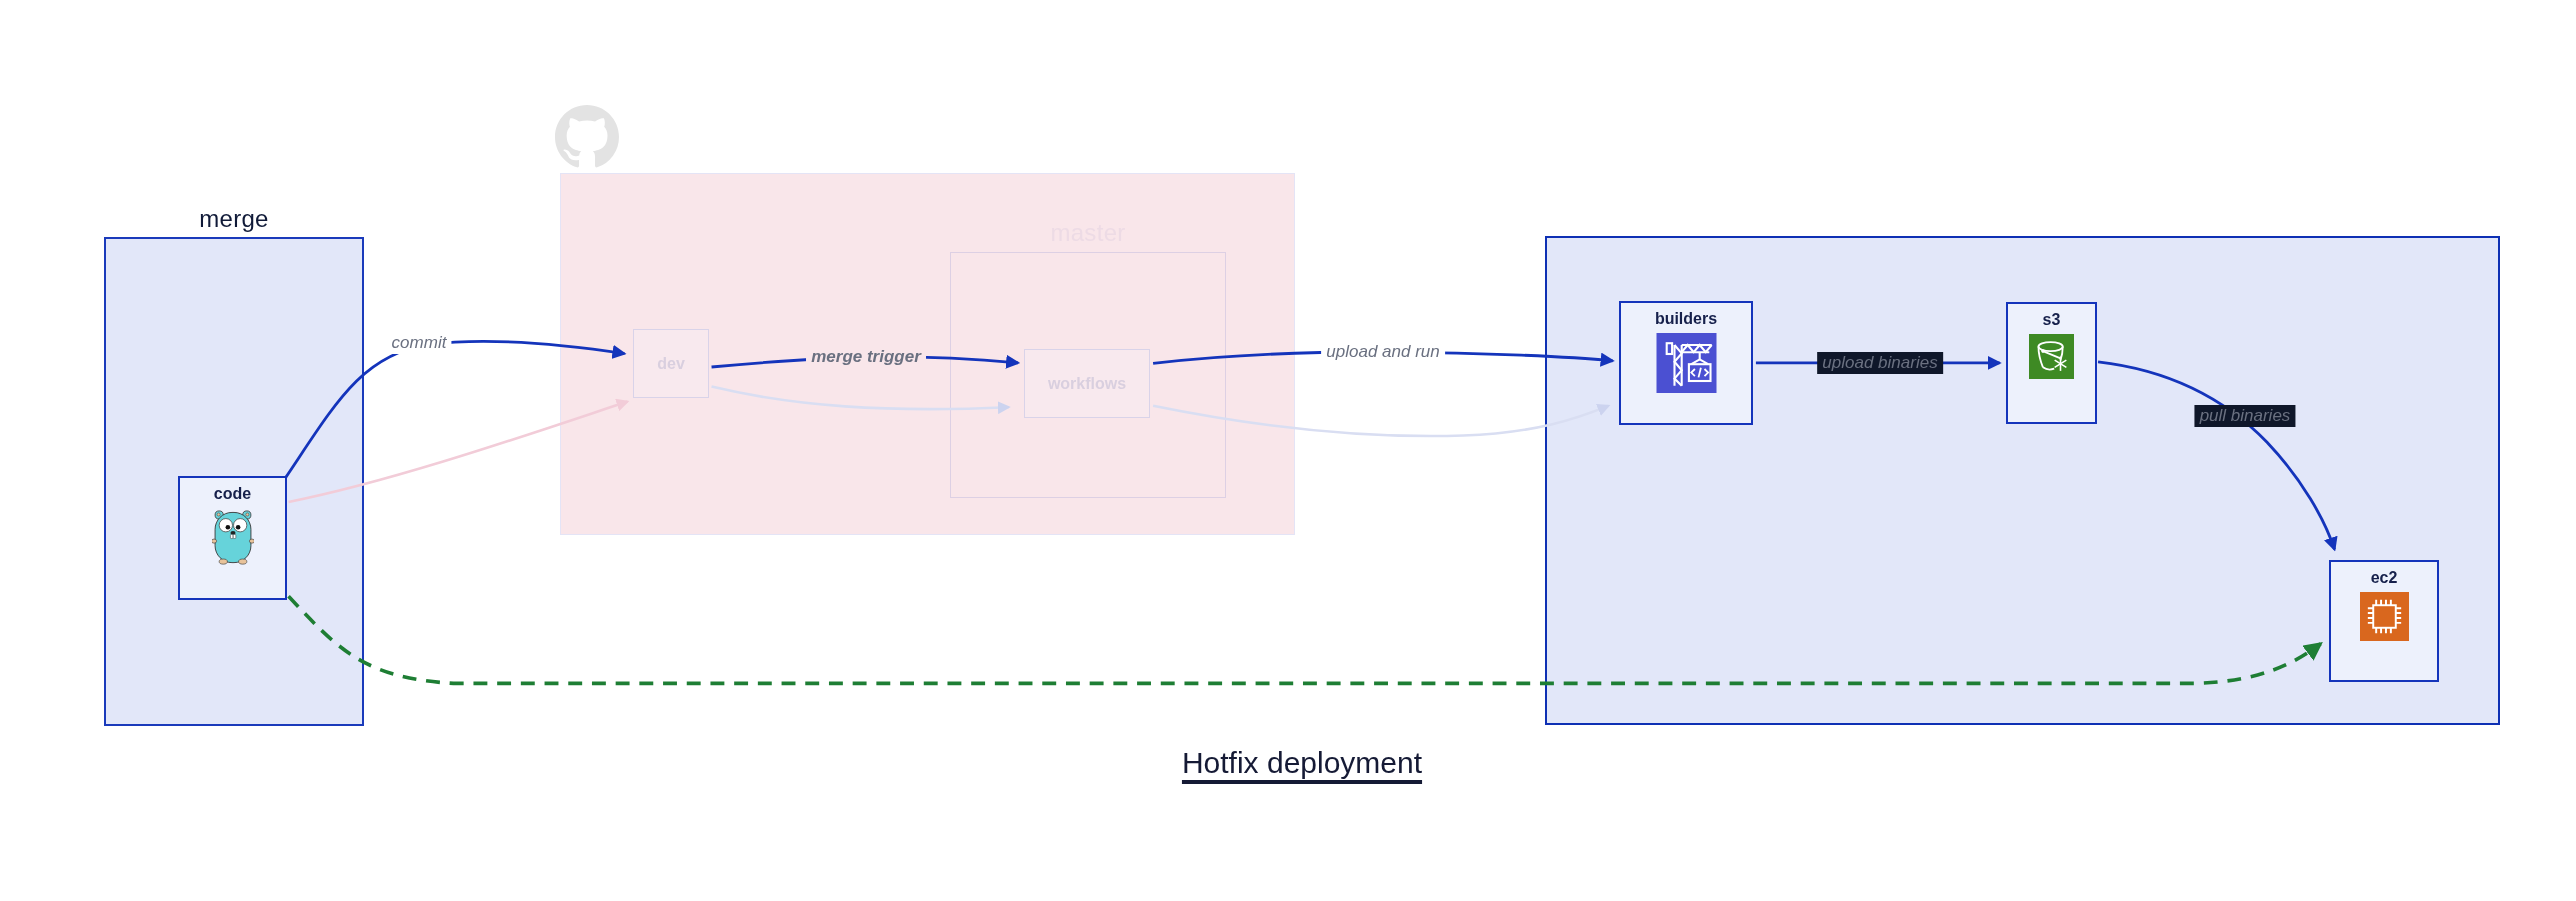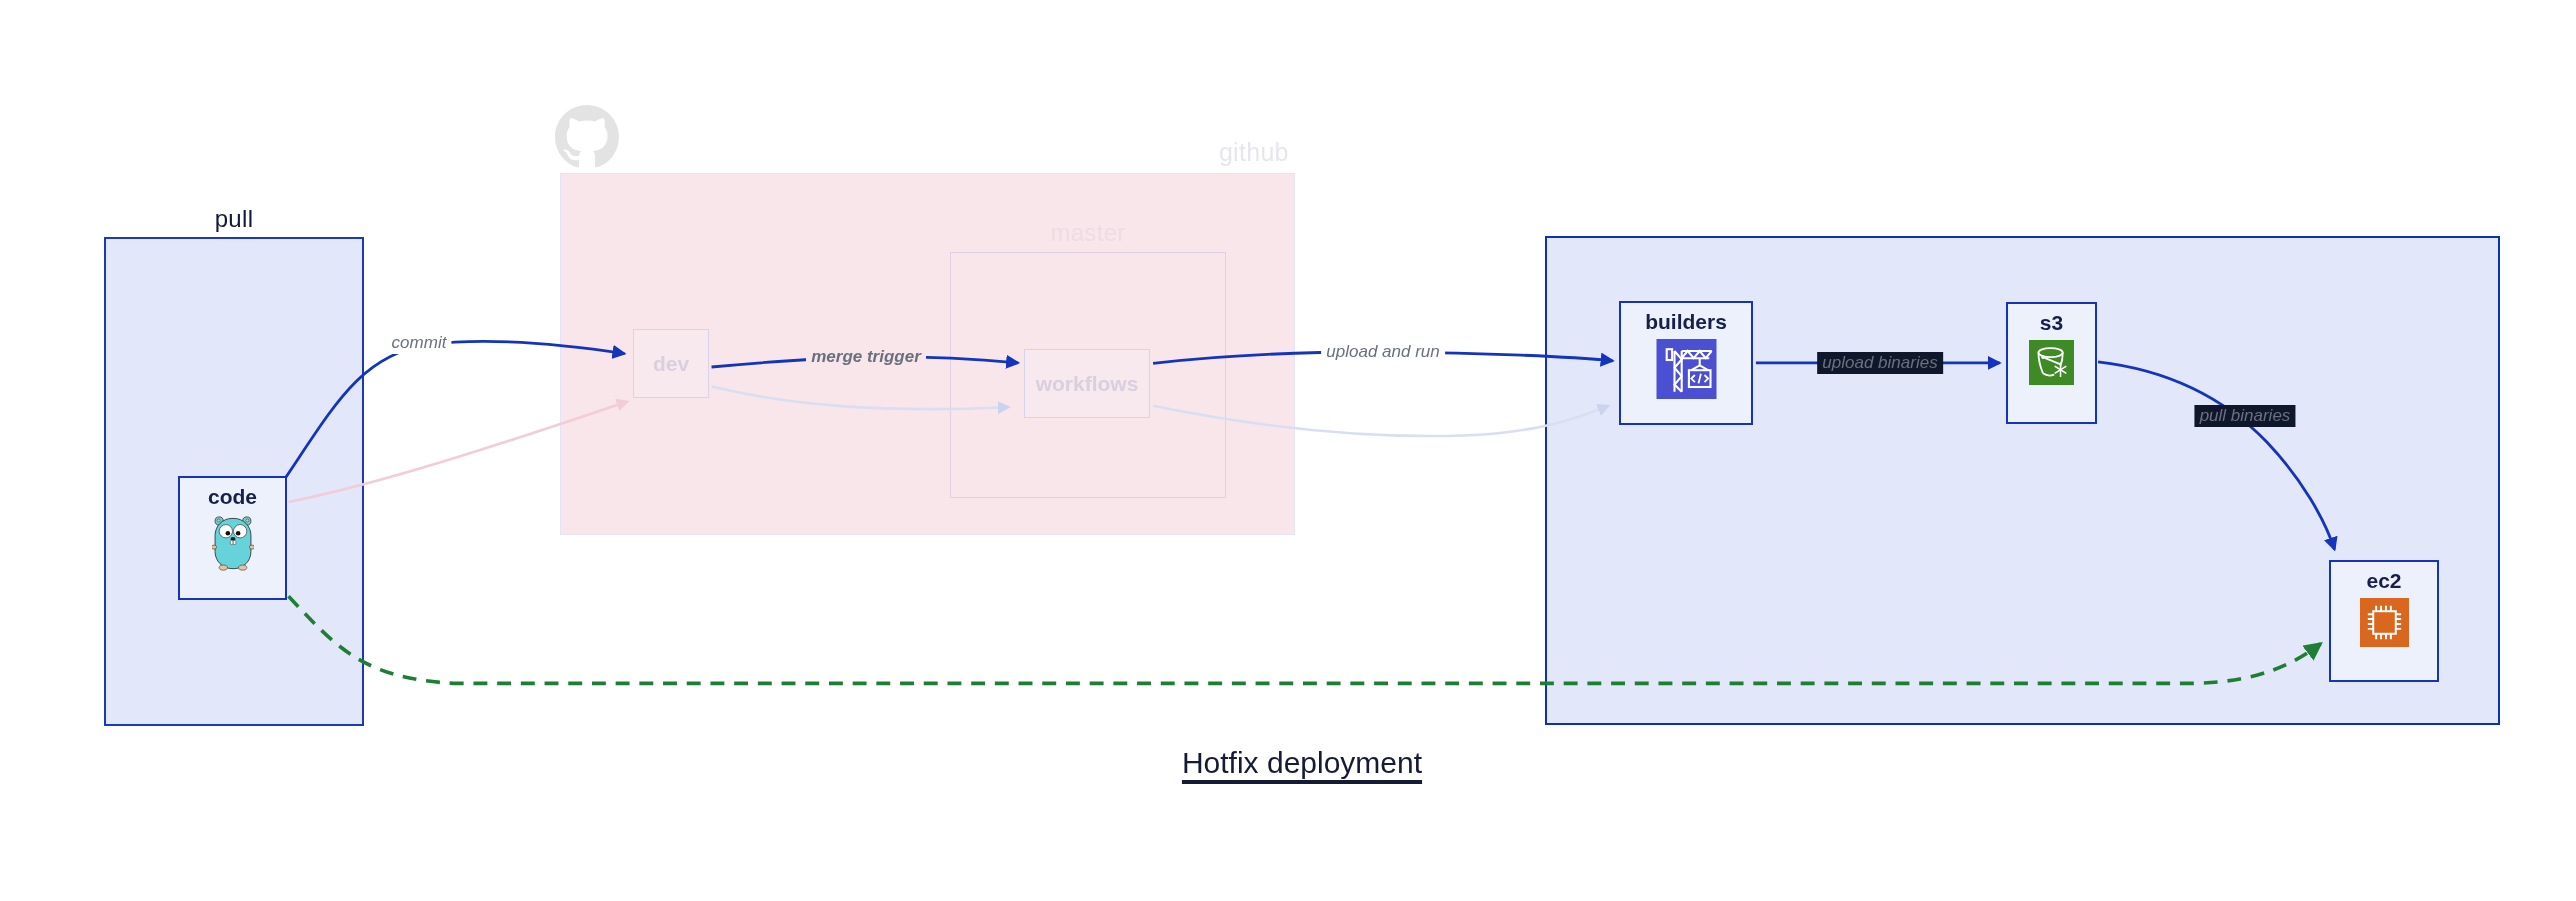--- a/index.html
+++ b/index.html
@@ -15,21 +15,21 @@
 
   .cluster-label{position:absolute;font-size:24px;font-weight:500;z-index:3;letter-spacing:0.3px;}
   .lbl-local{left:104px;top:205px;width:260px;text-align:center;color:#101a38;}
   .lbl-aws{left:1545px;top:204px;width:955px;text-align:center;color:#101a38;}
   .lbl-github{left:560px;top:138px;width:735px;text-align:right;padding-right:6.2px;color:#e7e6ee;font-size:25px;}
   .lbl-master{left:950px;top:219px;width:276px;text-align:center;color:#eddbe5;}
 
   .node{position:absolute;display:flex;flex-direction:column;align-items:center;z-index:3;}
   .node-strong{background:#edf1fc;border:2.6px solid #1434bb;}
   .node-faded{background:#f8e9ee;border:1.5px solid #d9d3e9;justify-content:center;}
-  .node-title{font-size:21px;font-weight:bold;color:#16204b;margin-top:7.2px;}
+  .node-title{font-size:16px;font-weight:bold;color:#16204b;margin-top:7.2px;}
   .node-faded .node-title{color:#d9cfdf;margin-top:0;}
 
   .n-code{left:178px;top:476px;width:109px;height:124px;}
   .n-dev{left:633px;top:329px;width:76px;height:69px;}
   .n-workflows{left:1024px;top:349px;width:126px;height:69px;}
   .n-builders{left:1619px;top:301px;width:134px;height:124px;}
   .n-s3{left:2006px;top:302px;width:91px;height:122px;}
   .n-ec2{left:2329px;top:560px;width:110px;height:122px;}
 
   .node-icon{margin-top:5.2px;}
@@ -53,22 +53,21 @@
 </head>
 <body>
 
 <div id="diagram">
 
   <div class="cluster cluster-github"></div>
   <div class="cluster cluster-master"></div>
   <div class="cluster cluster-local"></div>
   <div class="cluster cluster-aws"></div>
 
-  <div class="cluster-label lbl-local">pull</div>
-  <div class="cluster-label lbl-github">github</div>
+  <div class="cluster-label lbl-local">merge</div>
   <div class="cluster-label lbl-master">master</div>
 
   <svg class="octocat" width="64" height="64" viewBox="0 0 16 16">
     <path fill="#e3e3e3" d="M8 0C3.58 0 0 3.58 0 8c0 3.54 2.29 6.53 5.47 7.59.4.07.55-.17.55-.38 0-.19-.01-.82-.01-1.49-2.01.37-2.53-.49-2.69-.94-.09-.23-.48-.94-.82-1.13-.28-.15-.68-.52-.01-.53.63-.01 1.08.58 1.23.82.72 1.21 1.87.87 2.33.66.07-.52.28-.87.51-1.07-1.78-.2-3.64-.89-3.64-3.95 0-.87.31-1.59.82-2.15-.08-.2-.36-1.02.08-2.12 0 0 .67-.21 2.2.82.64-.18 1.32-.27 2-.27s1.36.09 2 .27c1.53-1.04 2.2-.82 2.2-.82.44 1.1.16 1.92.08 2.12.51.56.82 1.27.82 2.15 0 3.07-1.87 3.75-3.65 3.95.29.25.54.73.54 1.48 0 1.07-.01 1.93-.01 2.2 0 .21.15.46.55.38A8.01 8.01 0 0 0 16 8c0-4.42-3.58-8-8-8z"></path>
   </svg>
 
   <svg id="edge-layer" viewBox="0 0 5054 1750">
     <defs>
       <marker id="arr-blue" viewBox="0 0 10 10" refX="8.5" refY="5" markerWidth="5" markerHeight="5" orient="auto-start-reverse">
         <path d="M0,0 L10,5 L0,10 z" fill="#1434bb"></path>

